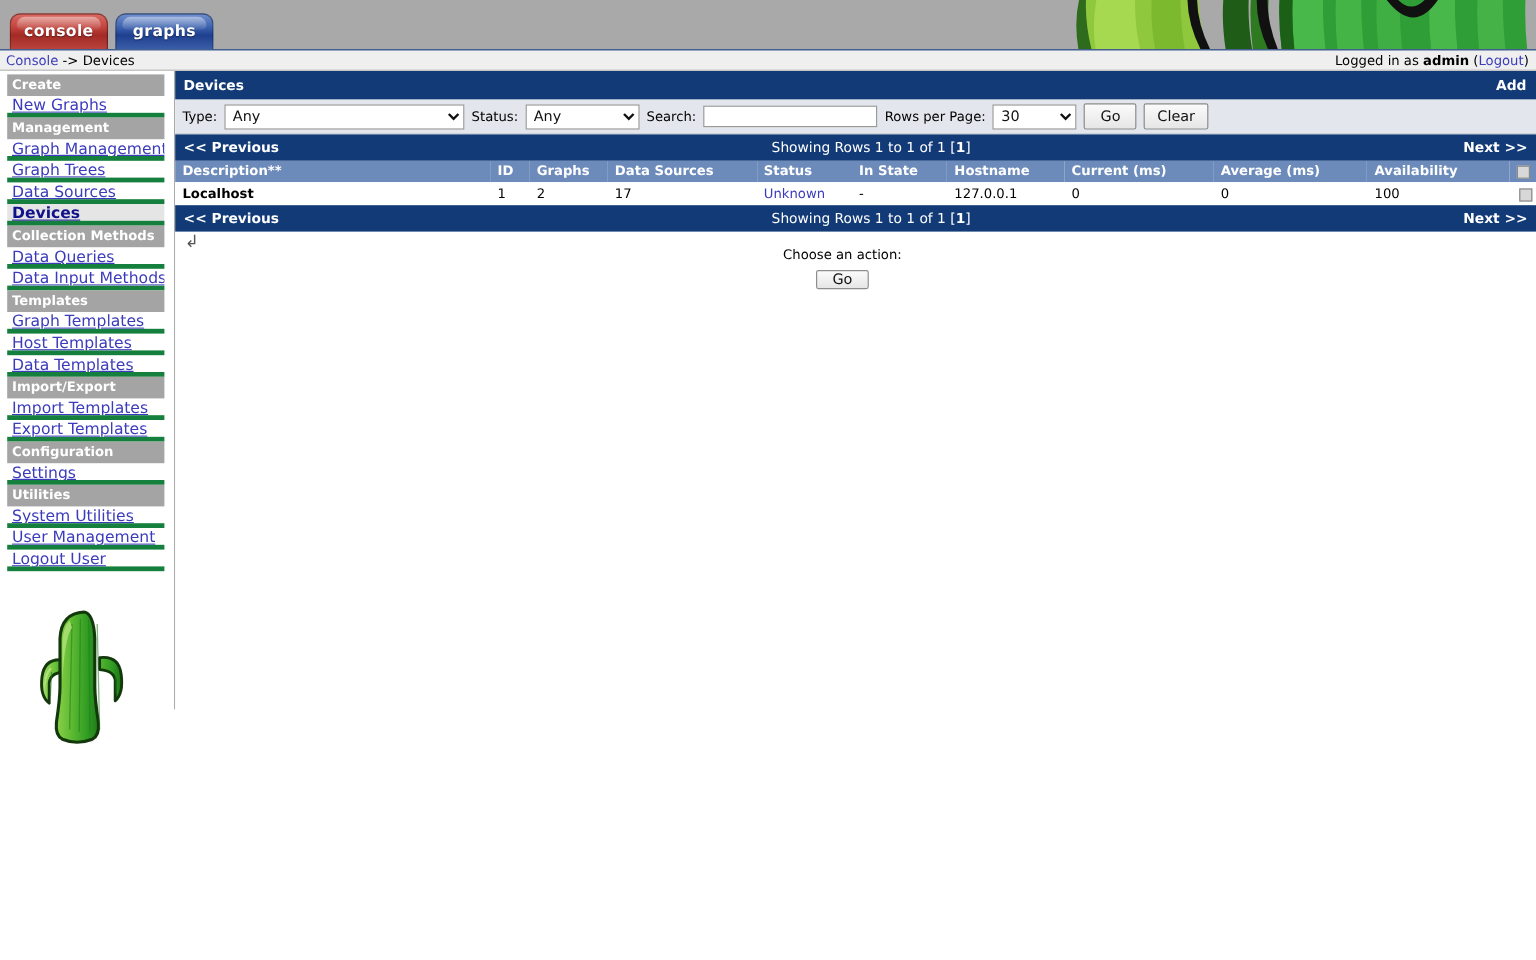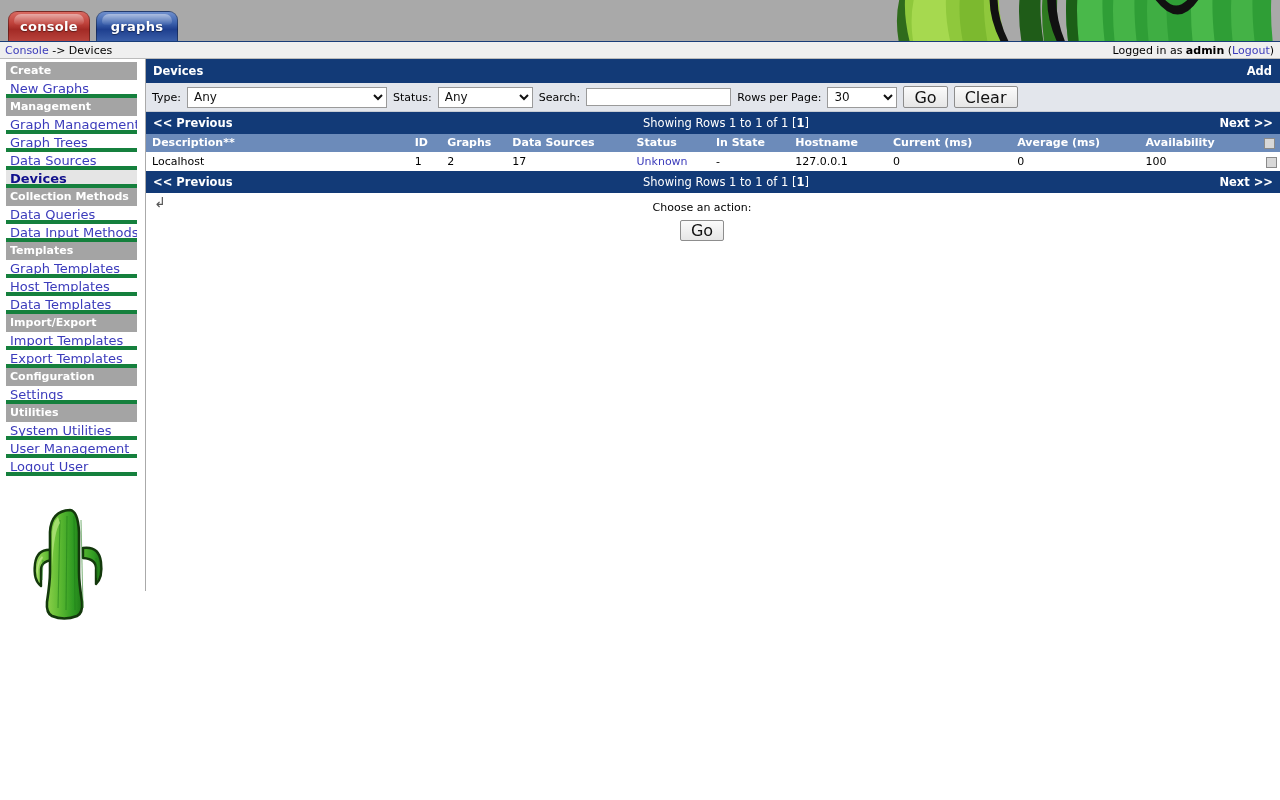--- a/index.html
+++ b/index.html
@@ -154,21 +154,21 @@
   input.cac-text {
     font-family: "DejaVu Sans","Liberation Sans",sans-serif;
     font-size: 12px;
     height: 18px;
     border: 1px solid #9a9a9a;
     background: #ffffff;
     padding: 1px 3px;
   }
   button.cac-btn {
     font-family: "DejaVu Sans","Liberation Sans",sans-serif;
-    font-size: 16px;
+    font-size: 12px;
     height: 22px;
     min-width: 44px;
     padding: 0 10px;
     background: linear-gradient(to bottom,#fbfbfb,#e6e6e6);
     border: 1px solid #8d8d8d;
     border-radius: 2px;
     color: #111;
     cursor: pointer;
   }
 
@@ -201,21 +201,21 @@
     white-space: nowrap;
   }
   table.grid td {
     background: #ffffff;
     font-size: 11px;
     height: 19px;
     padding: 0 0 0 6px;
     color: #000000;
     white-space: nowrap;
   }
-  table.grid td.link a, td.link { color: #11118c; font-weight: normal; text-decoration: none; cursor: pointer; }
+  table.grid td.link a, td.link { color: #11118c; font-weight: bold; text-decoration: none; cursor: pointer; }
   table.grid td.statuslink { color: #3b3bbb; }
   th.cb, td.cb { width: 22px; padding: 0; text-align: center; }
   input.gridcb {
     -webkit-appearance: none; appearance: none;
     width: 11px; height: 11px;
     background: #d8d8d8;
     border: 1px solid #8a8a8a;
     margin: 0; padding: 0;
     vertical-align: middle;
     cursor: pointer;

